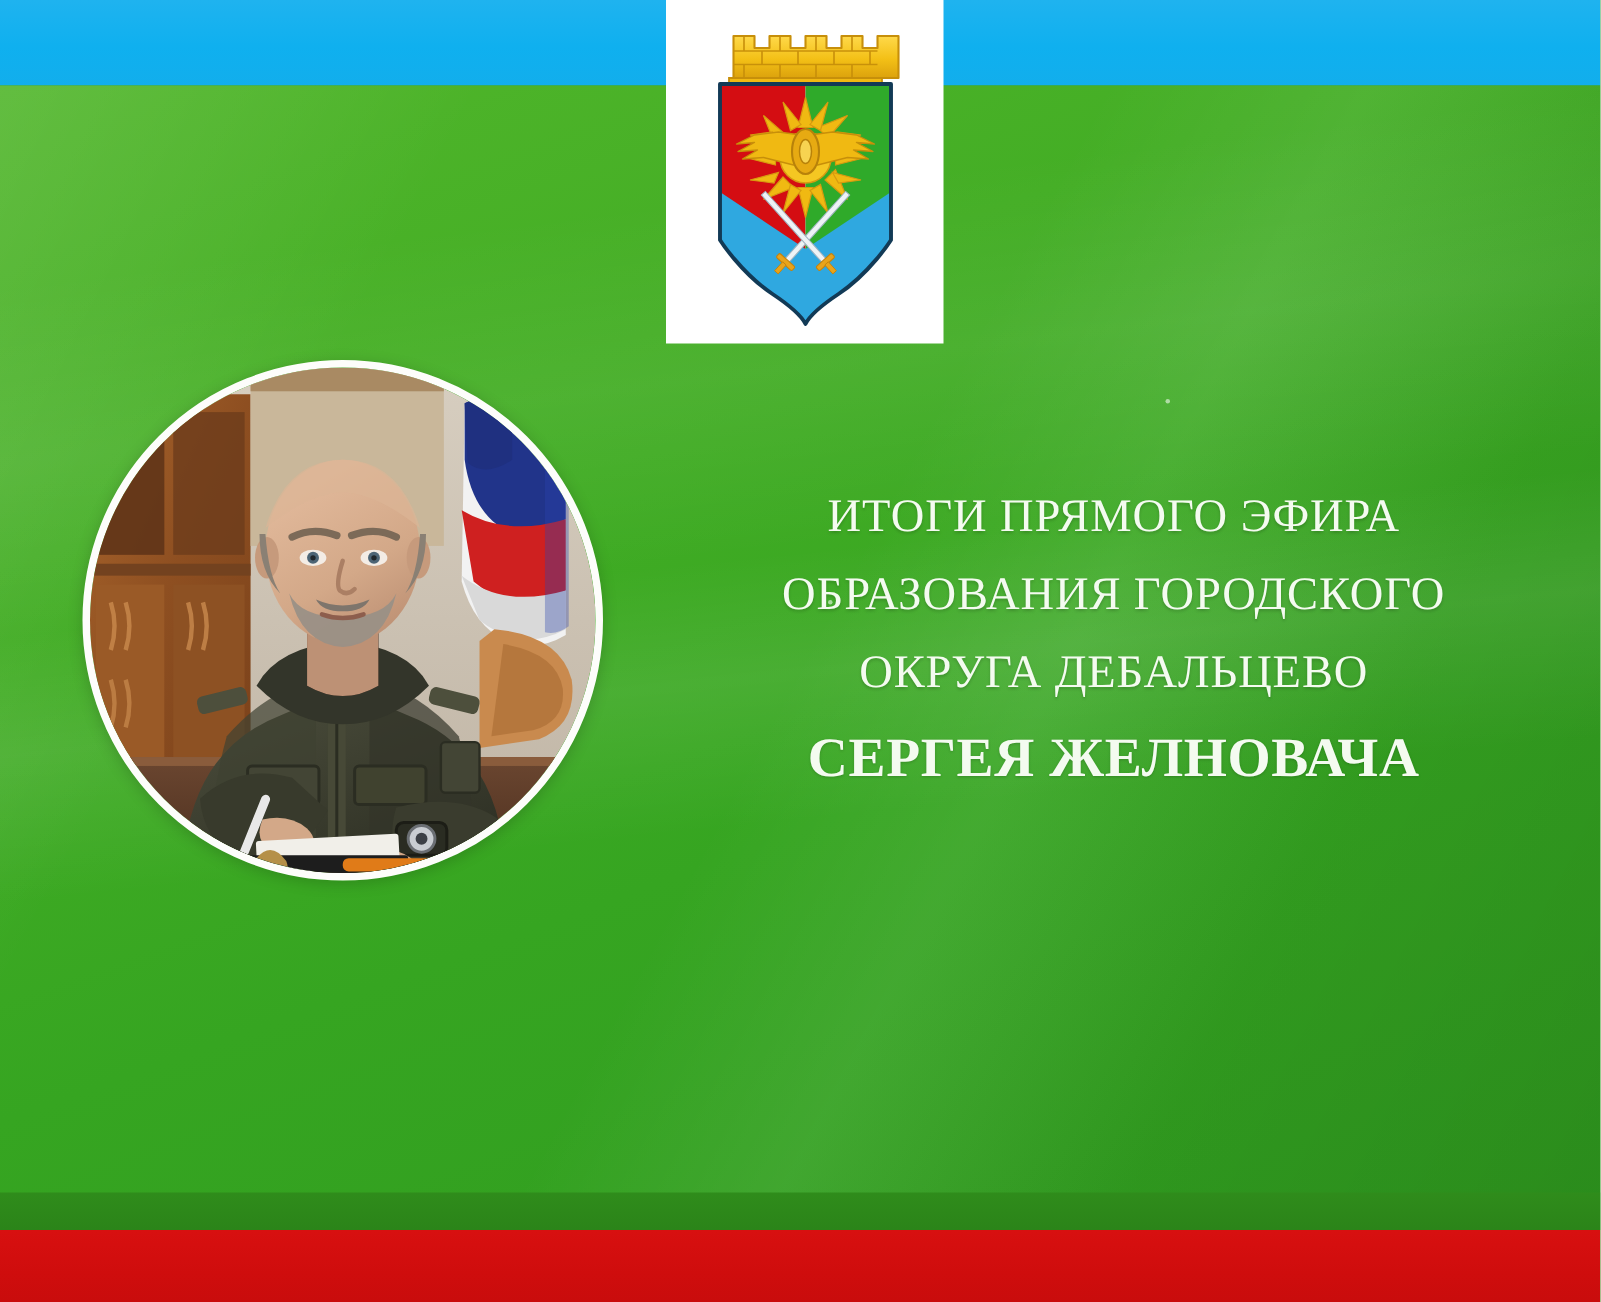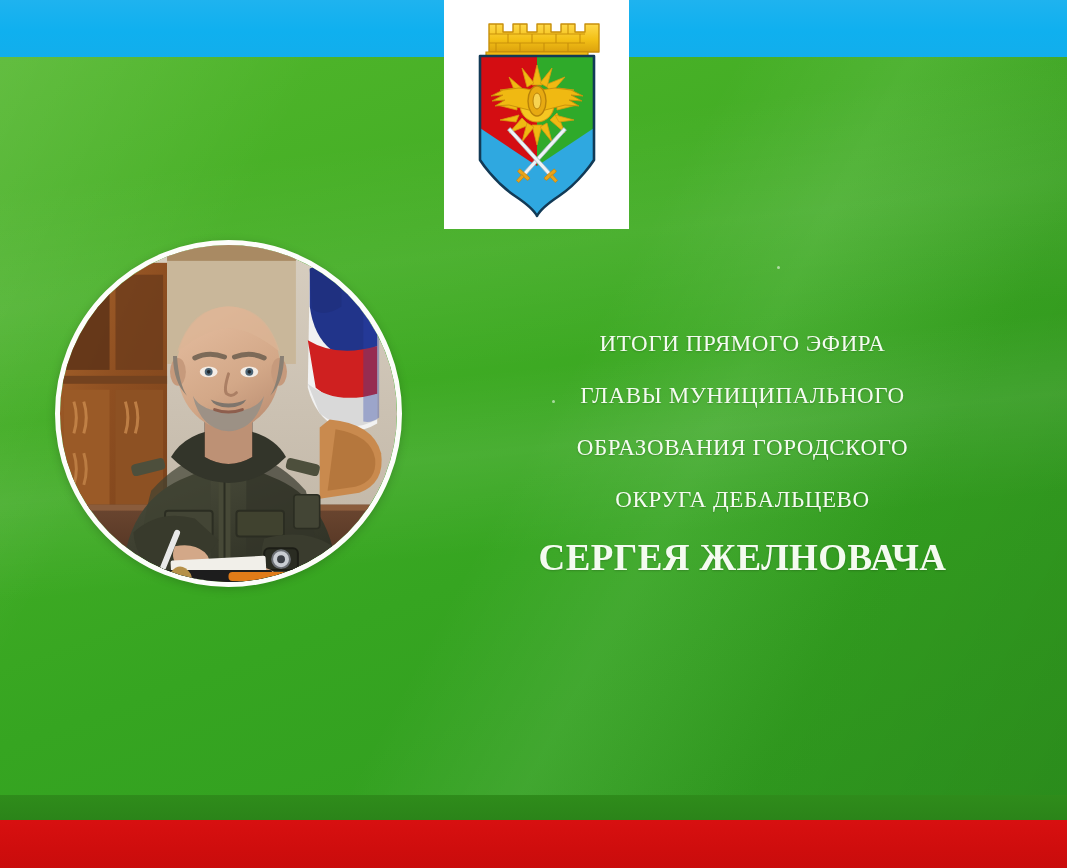--- a/index.html
+++ b/index.html
@@ -121,21 +121,21 @@
     position: absolute;
     left: 470px;
     top: 318px;
     width: 545px;
     text-align: center;
     color: #f4fbf0;
   }
   .headline .ln {
     display: block;
     font-family: "Liberation Serif", serif;
-    font-size: 23px;
+    font-size: 31px;
     line-height: 52px;
     letter-spacing: 0.6px;
     white-space: nowrap;
     text-shadow: 0 1px 2px rgba(0,0,0,0.18);
   }
   .headline .ln.name {
     font-weight: bold;
     font-size: 37px;
     letter-spacing: 0.4px;
     padding-top: 6px;
@@ -382,19 +382,18 @@
 
         <path d="M112,330 q10,-12 20,2 q4,10 -8,10 q-14,0 -12,-12 z" fill="#b59048"></path>
 
         <ellipse cx="286" cy="334" rx="28" ry="18" fill="#18181a"></ellipse>
       </svg>
     </div>
   </div>
 
   <div class="headline">
     <span class="ln">ИТОГИ ПРЯМОГО ЭФИРА</span>
-    <span class="ln">ГЛАВЫ МУНИЦИПАЛЬНОГО</span>
     <span class="ln">ОБРАЗОВАНИЯ ГОРОДСКОГО</span>
     <span class="ln">ОКРУГА ДЕБАЛЬЦЕВО</span>
     <span class="ln name">СЕРГЕЯ ЖЕЛНОВАЧА</span>
   </div>
 
 </div>
 
 </body></html>

